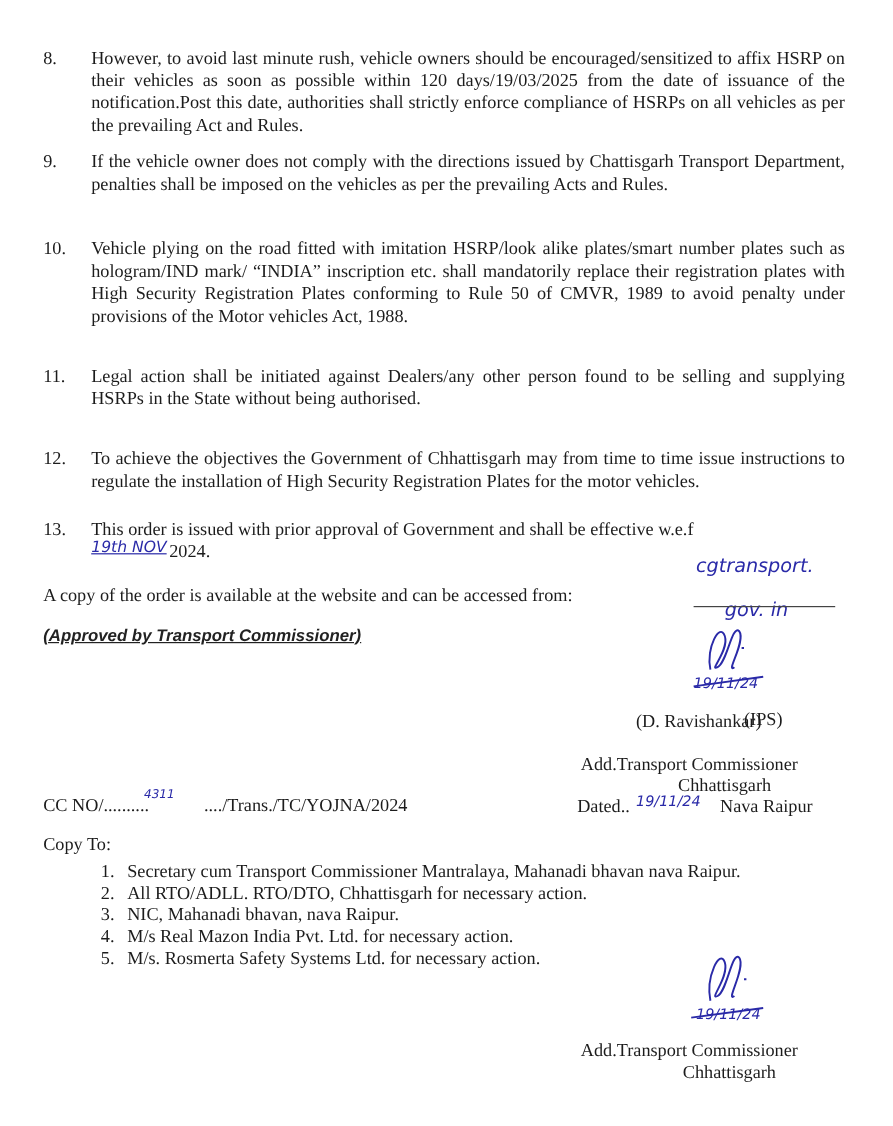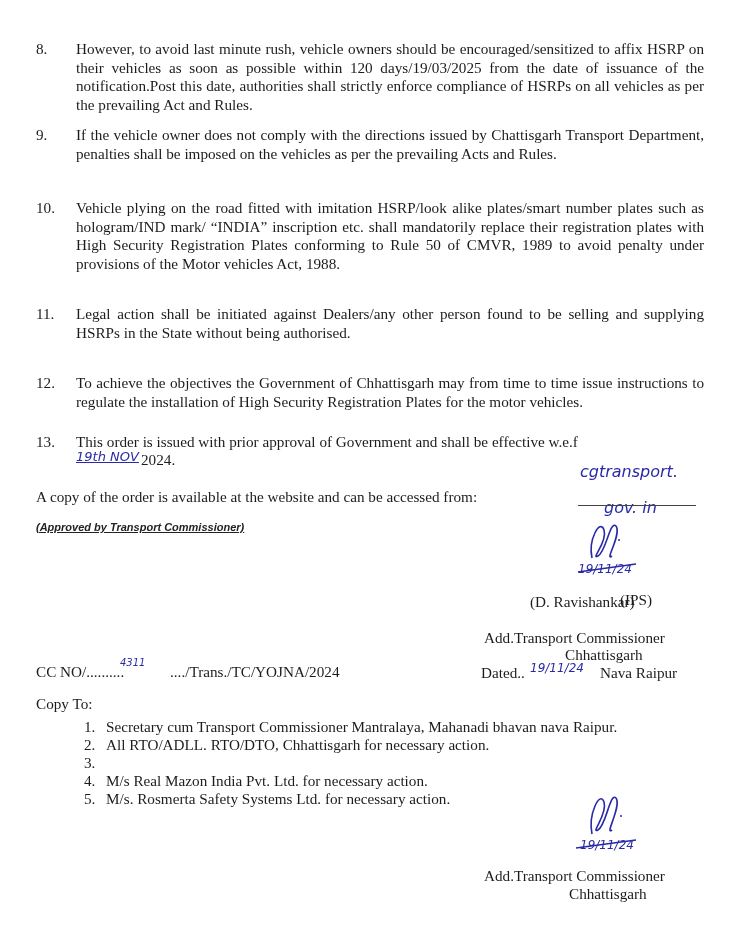--- a/index.html
+++ b/index.html
@@ -15,21 +15,21 @@
   }
   .item .num { width: 40px; flex: none; }
   .item .txt { flex: 1; text-align: justify; }
   .hand {
     font-family: "DejaVu Sans", sans-serif; color: #2a2aa8; font-style: italic;
     position: absolute; white-space: nowrap;
   }
   .abs { position: absolute; white-space: nowrap; text-align: center; }
   .approved {
     position: absolute; left: 36px; top: 521px;
-    font-size: 11px; font-style: italic; font-weight: bold;
+    font-size: 14px; font-style: italic; font-weight: bold;
     text-decoration: underline; font-family: "Liberation Sans", sans-serif;
     color: #222;
   }
   .sig { position: absolute; }
   .copy-list { position: absolute; left: 84px; top: 718px; width: 620px; line-height: 18px; }
   .copy-list .ci { display: flex; }
   .copy-list .cn { width: 22px; flex: none; }
   .url-line { position: absolute; left: 578px; top: 505px; width: 118px; border-top: 1px solid #444; }
 </style>
 </head>
@@ -93,20 +93,21 @@
   <div class="ci">
     <span class="cn">1.</span>
     <span>Secretary cum Transport Commissioner Mantralaya, Mahanadi bhavan nava Raipur.</span>
   </div>
   <div class="ci">
     <span class="cn">2.</span>
     <span>All RTO/ADLL. RTO/DTO, Chhattisgarh for necessary action.</span>
   </div>
   <div class="ci">
     <span class="cn">3.</span>
+    <span>NIC, Mahanadi bhavan, nava Raipur.</span>
   </div>
   <div class="ci">
     <span class="cn">4.</span>
     <span>M/s Real Mazon India Pvt. Ltd. for necessary action.</span>
   </div>
   <div class="ci">
     <span class="cn">5.</span>
     <span>M/s. Rosmerta Safety Systems Ltd. for necessary action.</span>
   </div>
 </div>

